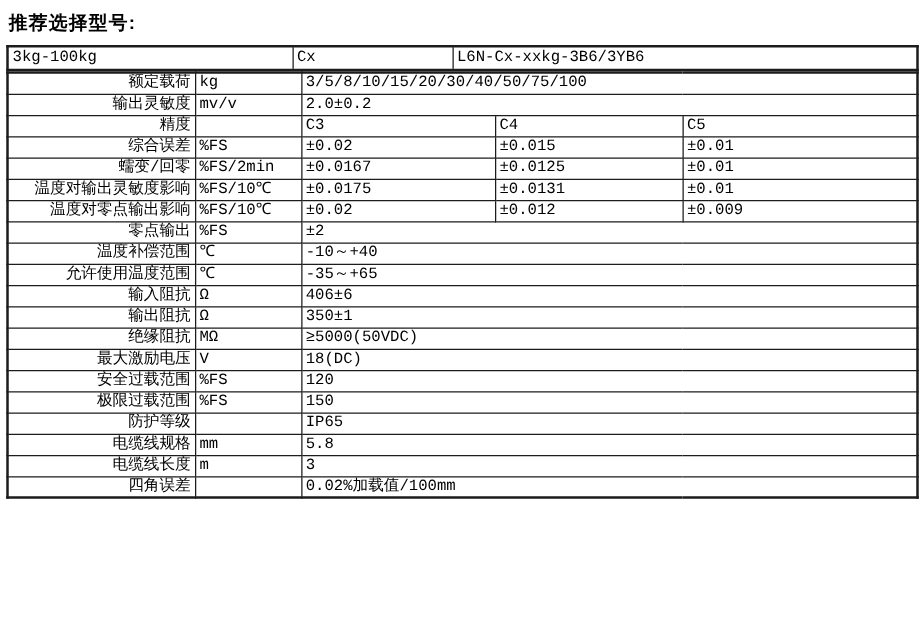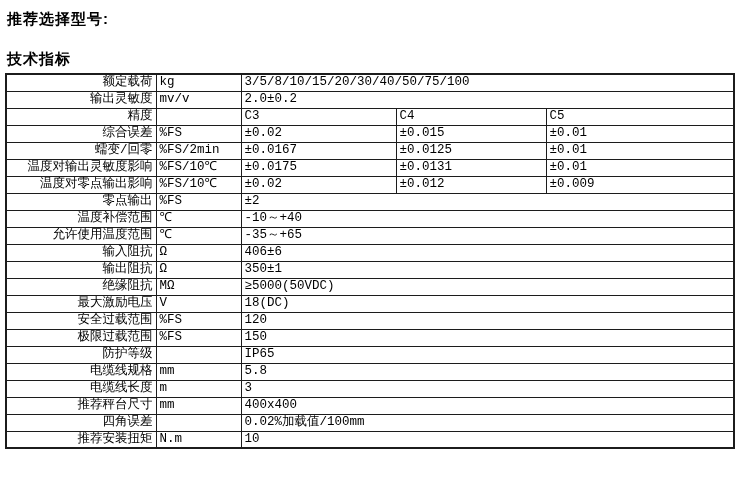--- a/index.html
+++ b/index.html
@@ -60,22 +60,30 @@
   .spec-table td.label-cell { text-align: right; }
   .spec-table td.unit-cell, .spec-table td.value-cell { text-align: left; }
 </style>
 </head>
 <body>
 
 <div class="page">
 
   <div class="section-heading heading-1">推荐选择型号:</div>
 
-
-  <div class="section-heading heading-2">技术指标</div>
+  <table class="model-table">
+    <tbody>
+      <tr>
+        <td class="col-range">3kg-100kg</td>
+        <td class="col-series">Cx</td>
+        <td class="col-model">L6N-Cx-xxkg-3B6/3YB6</td>
+      </tr>
+    </tbody>
+  </table>
+
 
   <table class="spec-table">
     <colgroup>
       <col class="col-label">
         <col class="col-unit">
       <col class="col-v1">
         <col class="col-v2">
         <col class="col-v3">
     </colgroup>
     <tbody id="spec-tbody">
@@ -178,30 +186,20 @@
           <td class="label-cell">电缆线规格</td>
           <td class="unit-cell">mm</td>
           <td class="value-cell" colspan="3">5.8</td>
         </tr>
         <tr>
           <td class="label-cell">电缆线长度</td>
           <td class="unit-cell">m</td>
           <td class="value-cell" colspan="3">3</td>
         </tr>
         <tr>
-          <td class="label-cell">推荐秤台尺寸</td>
-          <td class="unit-cell">mm</td>
-          <td class="value-cell" colspan="3">400x400</td>
-        </tr>
-        <tr>
           <td class="label-cell">四角误差</td>
           <td class="unit-cell"></td>
           <td class="value-cell" colspan="3">0.02%加载值/100mm</td>
         </tr>
-        <tr>
-          <td class="label-cell">推荐安装扭矩</td>
-          <td class="unit-cell">N.m</td>
-          <td class="value-cell" colspan="3">10</td>
-        </tr>
       </tbody>
   </table>
 
 </div>
 
 </body></html>

